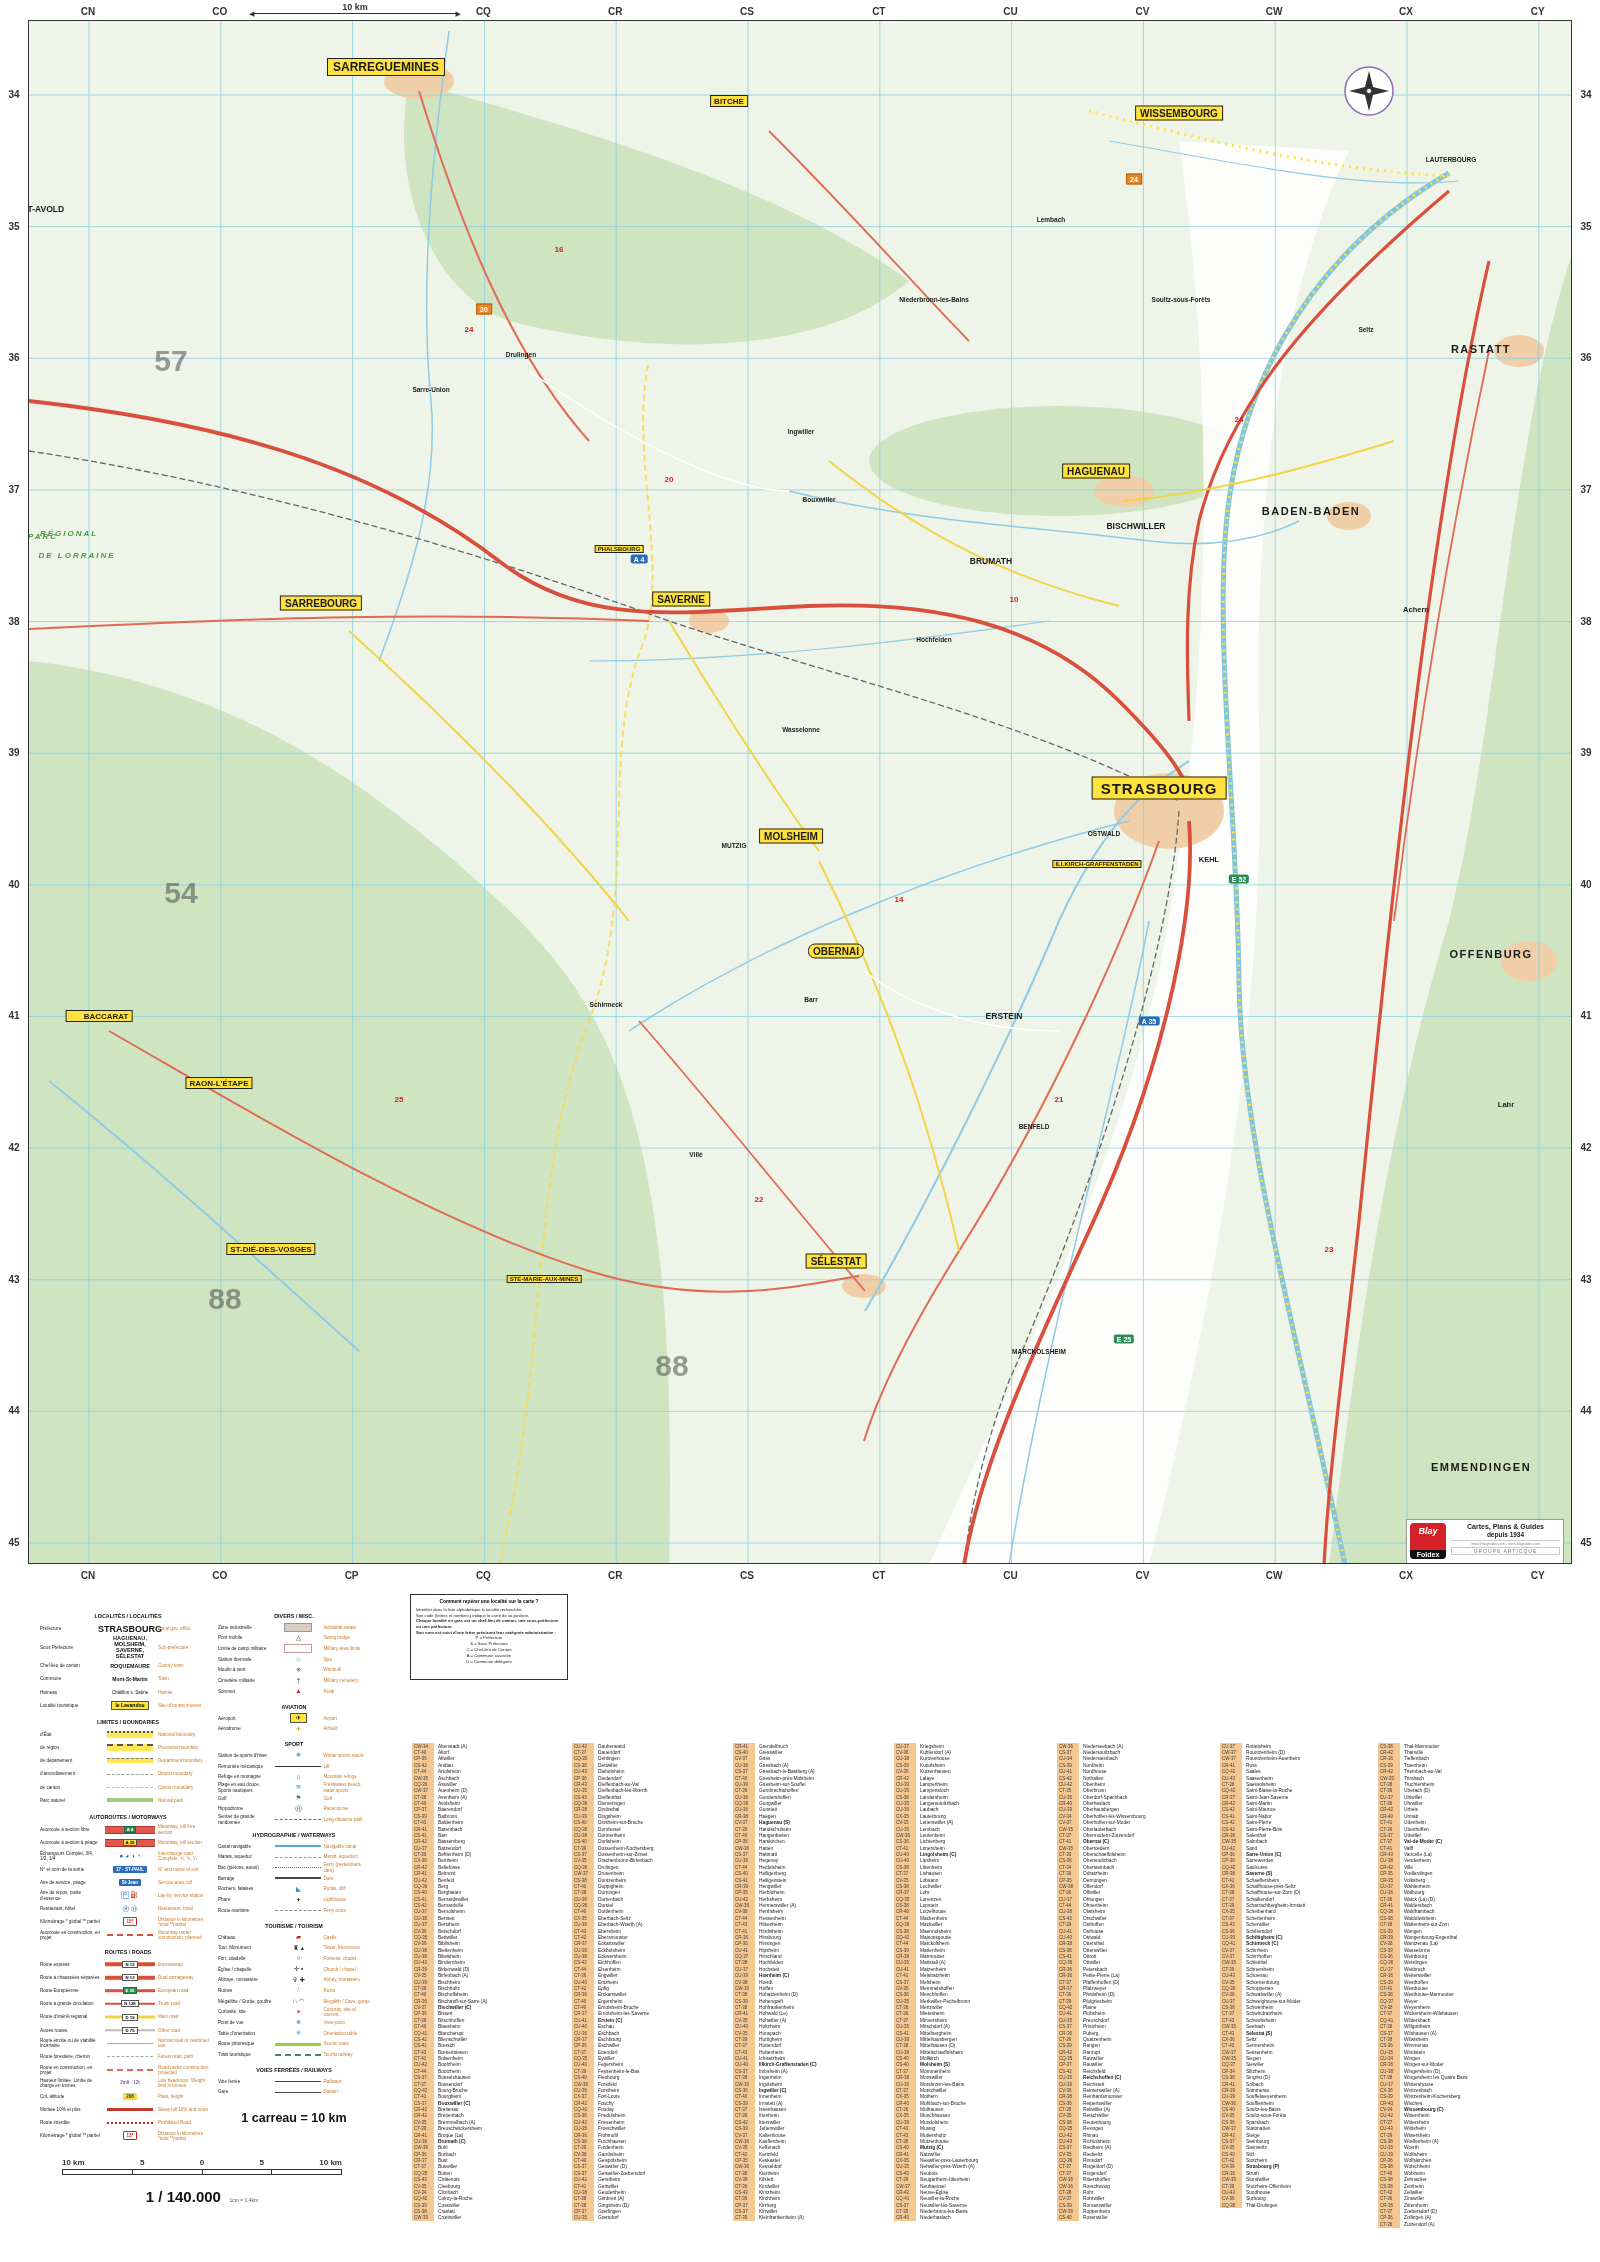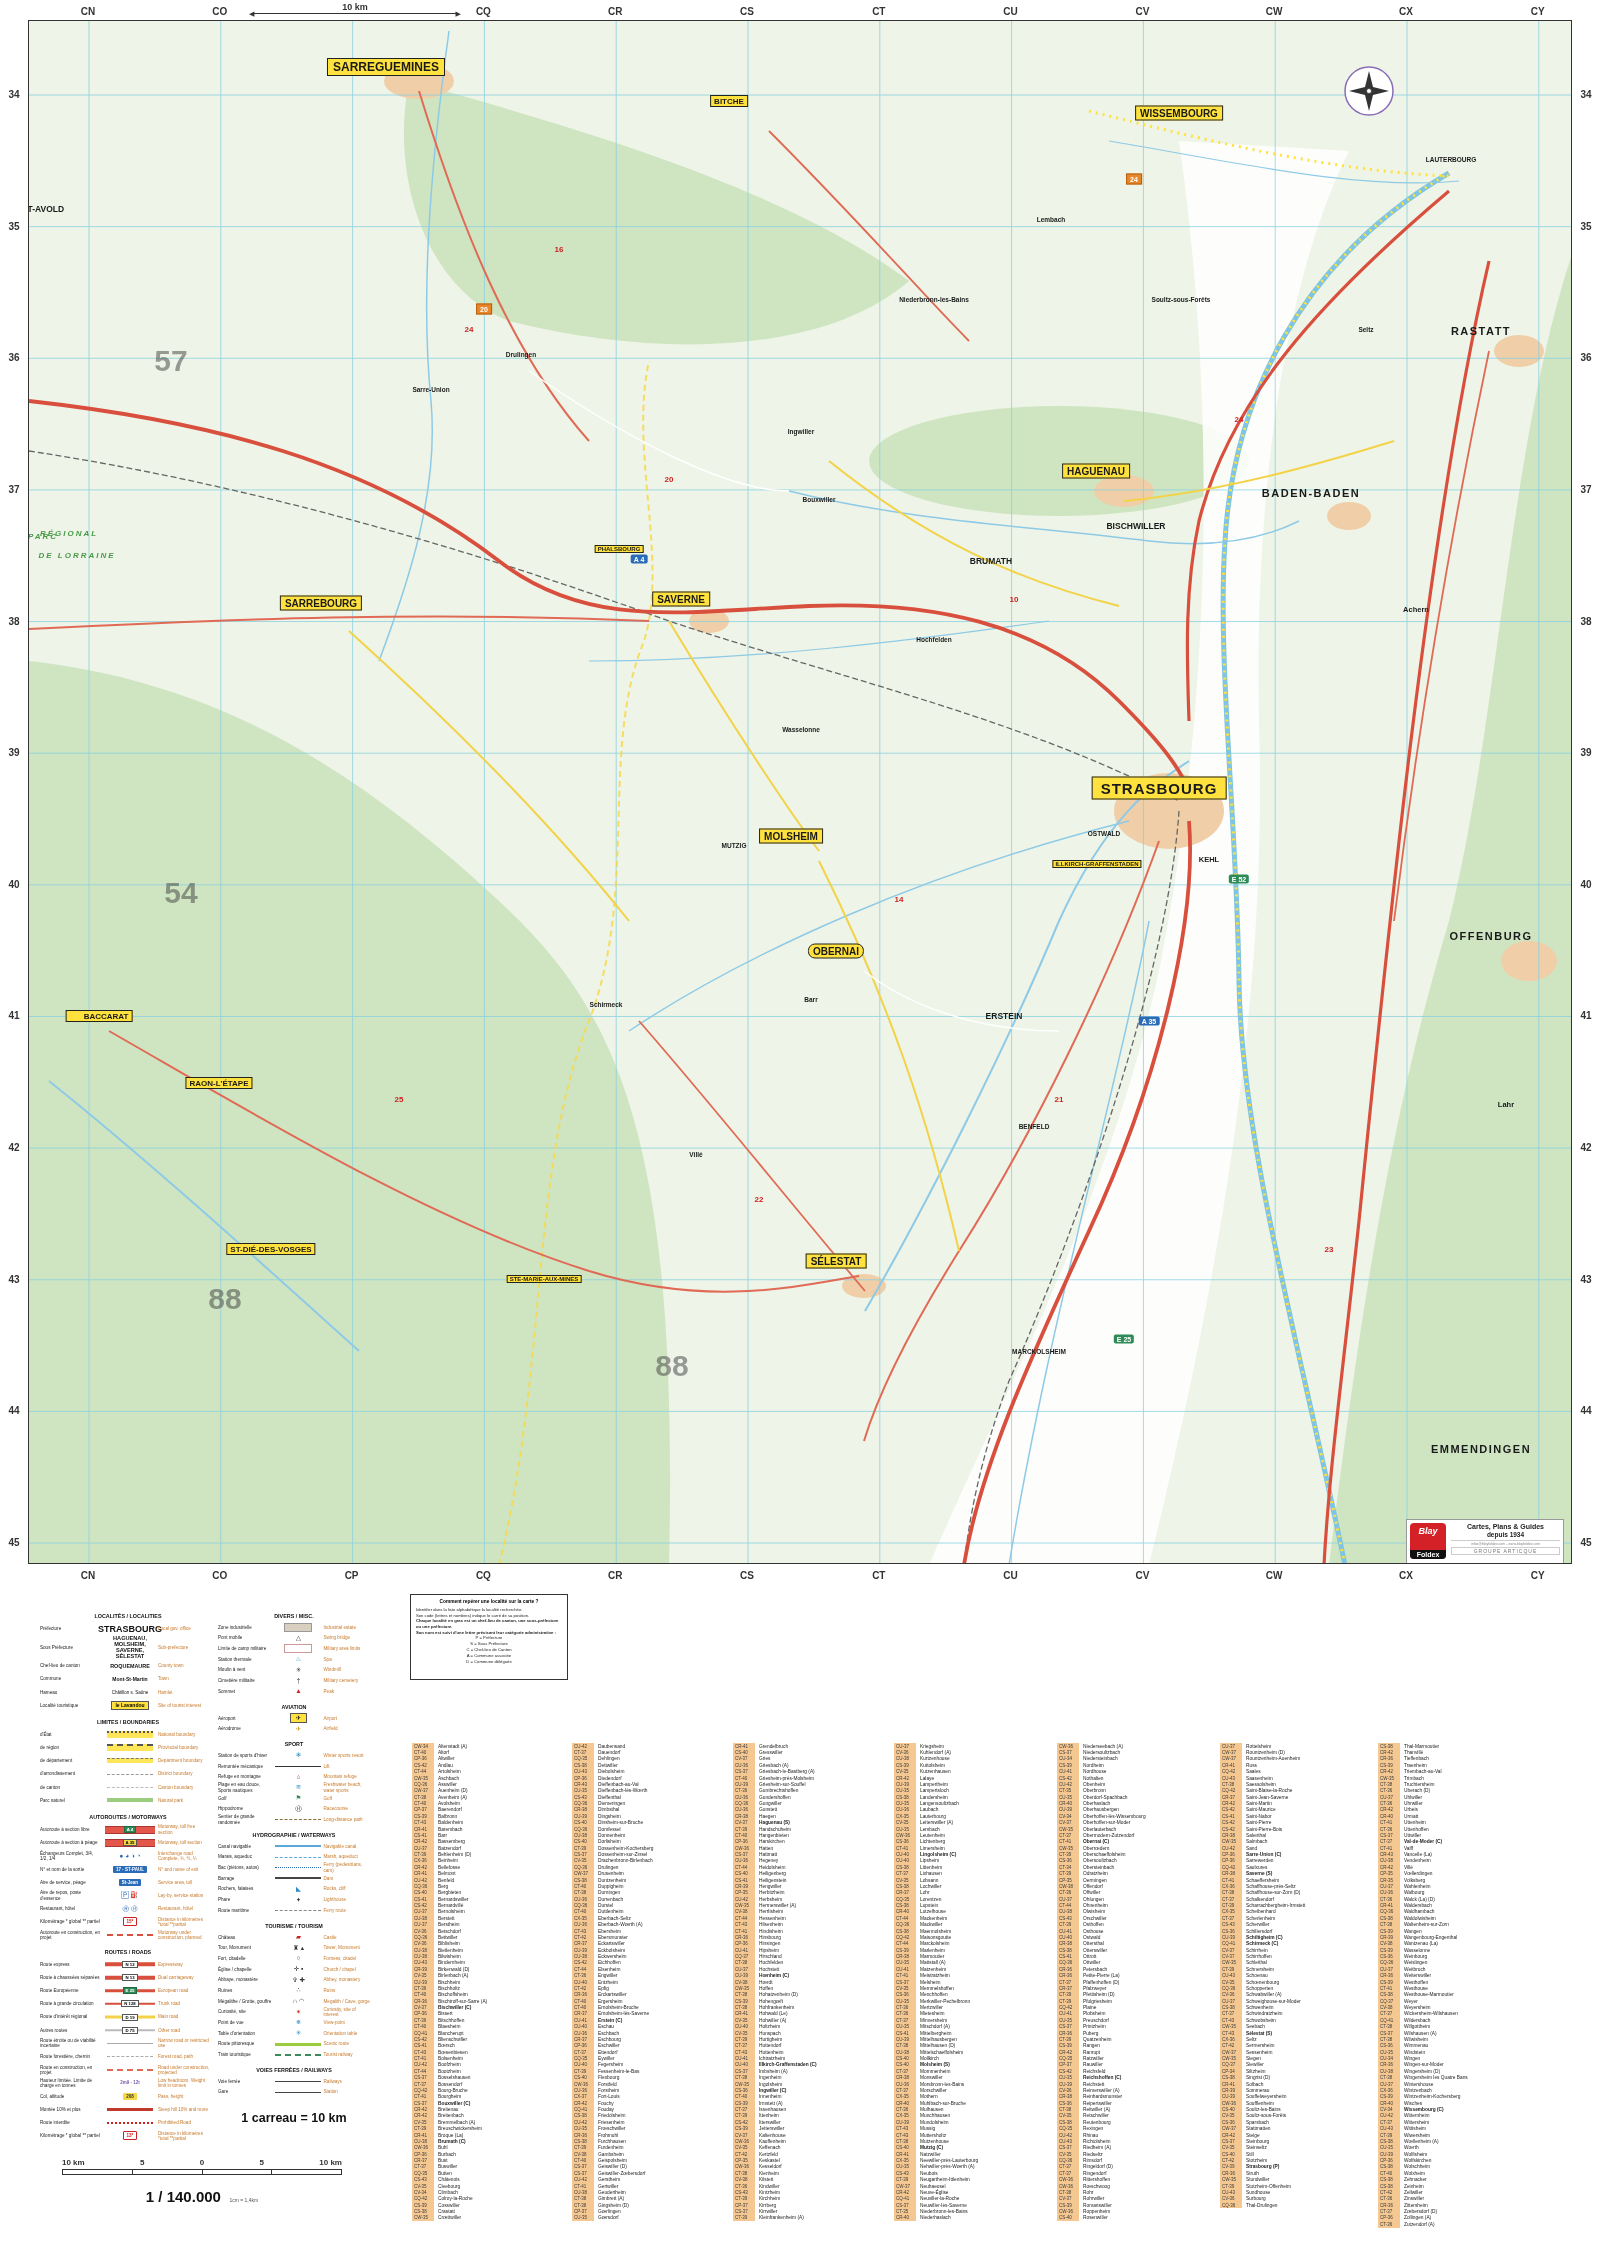--- a/index.html
+++ b/index.html
@@ -8,21 +8,21 @@
   
   #map-frame{position:absolute;left:28px;top:20px;width:1544px;height:1544px;border:1.5px solid #333;box-sizing:border-box;overflow:hidden;background:#eef4e7;}
   #map-svg{position:absolute;left:0;top:0;}
   #map-labels{position:absolute;left:0;top:0;width:100%;height:100%;}
   .ml{position:absolute;transform:translate(-50%,-50%);white-space:nowrap;z-index:5;color:#1a1a1a;}
   .yl-xl{background:#ffe23e;border:1px solid #222;font-weight:bold;font-size:15px;padding:2px 8px;letter-spacing:1px;}
   .yl-lg{background:#ffe23e;border:1px solid #222;font-weight:bold;font-size:12px;padding:1px 5px;}
   .yl-md{background:#ffe23e;border:1px solid #222;font-weight:bold;font-size:10px;padding:1px 4px;}
   .yl-sm{background:#ffe23e;border:0.5px solid #222;font-weight:bold;font-size:8px;padding:0.5px 3px;}
   .yl-xs{background:#ffe23e;border:0.5px solid #222;font-weight:bold;font-size:6px;padding:0 2px;}
-  .de{font-weight:bold;font-size:11px;letter-spacing:1.5px;}
+  .de{font-weight:bold;font-size:11px;letter-spacing:1.5px;margin-top:18px;}
   .bold-sm{font-weight:bold;font-size:8.5px;}
   .bold-xs{font-weight:bold;font-size:6.5px;}
   .town{font-size:6.5px;font-weight:bold;}
   .town-de{font-size:7.5px;font-weight:bold;}
   .dept{font-size:30px;font-weight:bold;color:#404040;opacity:.5;}
   .region{color:#4a9a4a;font-style:italic;font-weight:bold;font-size:8px;letter-spacing:2px;}
   .km{color:#cc2222;font-weight:bold;font-size:8px;}
   .bblue{background:#2b6cb8;color:#fff;font-weight:bold;font-size:7px;padding:1px 3px;border-radius:2px;}
   .bgreen{background:#2e8b57;color:#fff;font-weight:bold;font-size:7px;padding:1px 3px;border-radius:2px;}
   .borange{background:#e8872a;color:#fff;font-weight:bold;font-size:7px;padding:1px 3px;border:1px solid #b55f0d;}

